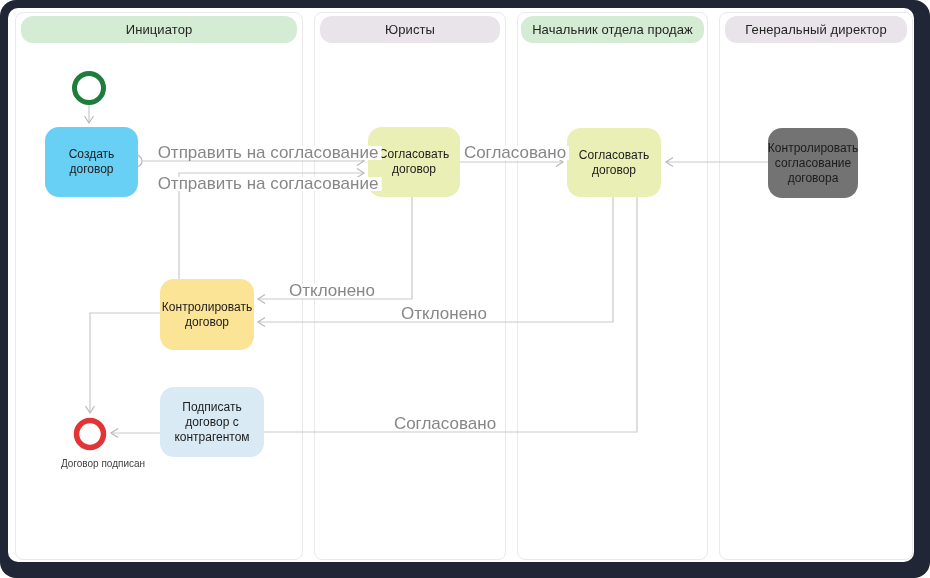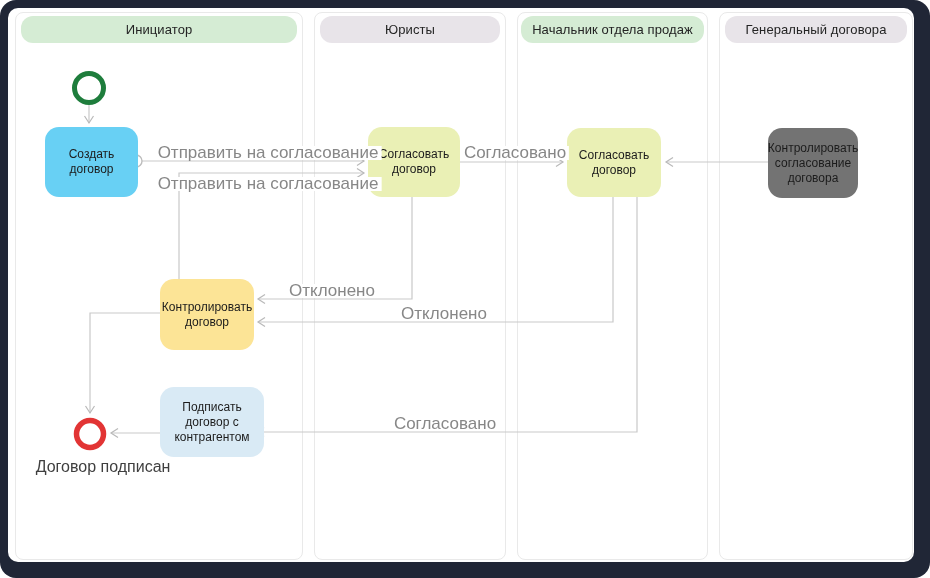--- a/index.html
+++ b/index.html
@@ -12,40 +12,40 @@
   .node{position:absolute;border-radius:14px;display:flex;align-items:center;justify-content:center;text-align:center;
     font-size:12px;line-height:15px;color:#1c1c1c;padding:4px 8px;box-sizing:border-box;}
   .n-create{left:45px;top:127px;width:93px;height:70px;background:#68d0f4;}
   .n-approve-lawyers{left:368px;top:127px;width:92px;height:70px;background:#eaf0b5;}
   .n-approve-sales{left:567px;top:128px;width:94px;height:69px;background:#eaf0b5;}
   .n-control{left:768px;top:128px;width:90px;height:70px;background:#d9eaf5;}
   .n-correct{left:160px;top:279px;width:94px;height:71px;background:#fce496;}
   .n-sign{left:160px;top:387px;width:104px;height:70px;background:#d9eaf5;}
   .edge-label{position:absolute;transform:translateX(-50%);font-size:17px;line-height:14px;color:#878787;
     background:#ffffff;padding:0 3px;white-space:nowrap;}
-  .event-label{position:absolute;transform:translateX(-50%);font-size:16px;color:#3f3f3f;white-space:nowrap;}
+  .event-label{position:absolute;transform:translateX(-50%);font-size:10px;color:#3f3f3f;white-space:nowrap;}
   svg.wires{position:absolute;left:0;top:0;pointer-events:none;}
   svg.wires g{pointer-events:auto;}
 </style>
 </head>
 <body>
 
 <div class="stage">
   <div class="frame"></div>
   <div class="canvas"></div>
 
   <div class="lane" style="left:15px;width:288px;"></div>
   <div class="lane" style="left:314px;width:192px;"></div>
   <div class="lane" style="left:517px;width:191px;"></div>
   <div class="lane" style="left:719px;width:194px;"></div>
 
   <div class="lane-header" style="left: 21px; width: 276px; background-color: rgb(213, 236, 212);">Инициатор</div>
   <div class="lane-header" style="left: 320px; width: 180px; background-color: rgb(232, 228, 233);">Юристы</div>
   <div class="lane-header" style="left: 521px; width: 183px; background-color: rgb(213, 236, 212);">Начальник отдела продаж</div>
-  <div class="lane-header" style="left: 725px; width: 182px; background-color: rgb(232, 228, 233);">Генеральный договора</div>
+  <div class="lane-header" style="left: 725px; width: 182px; background-color: rgb(232, 228, 233);">Генеральный директор</div>
 
   <svg class="wires" width="930" height="578" viewBox="0 0 930 578">
     <defs>
       <marker id="arrow" markerUnits="userSpaceOnUse" markerWidth="12" markerHeight="12" viewBox="-9 -6 12 12" refX="0" refY="0" orient="auto">
         <path d="M-7,-4.5 L0,0 L-7,4.5" fill="none" stroke="#b9b9b9" stroke-width="1.2"></path>
       </marker>
     </defs>
     <g stroke="#c9c9c9" stroke-width="1.2" fill="none">
       <g>
         <path d="M89,105 L89,123" marker-end="url(#arrow)"></path>

